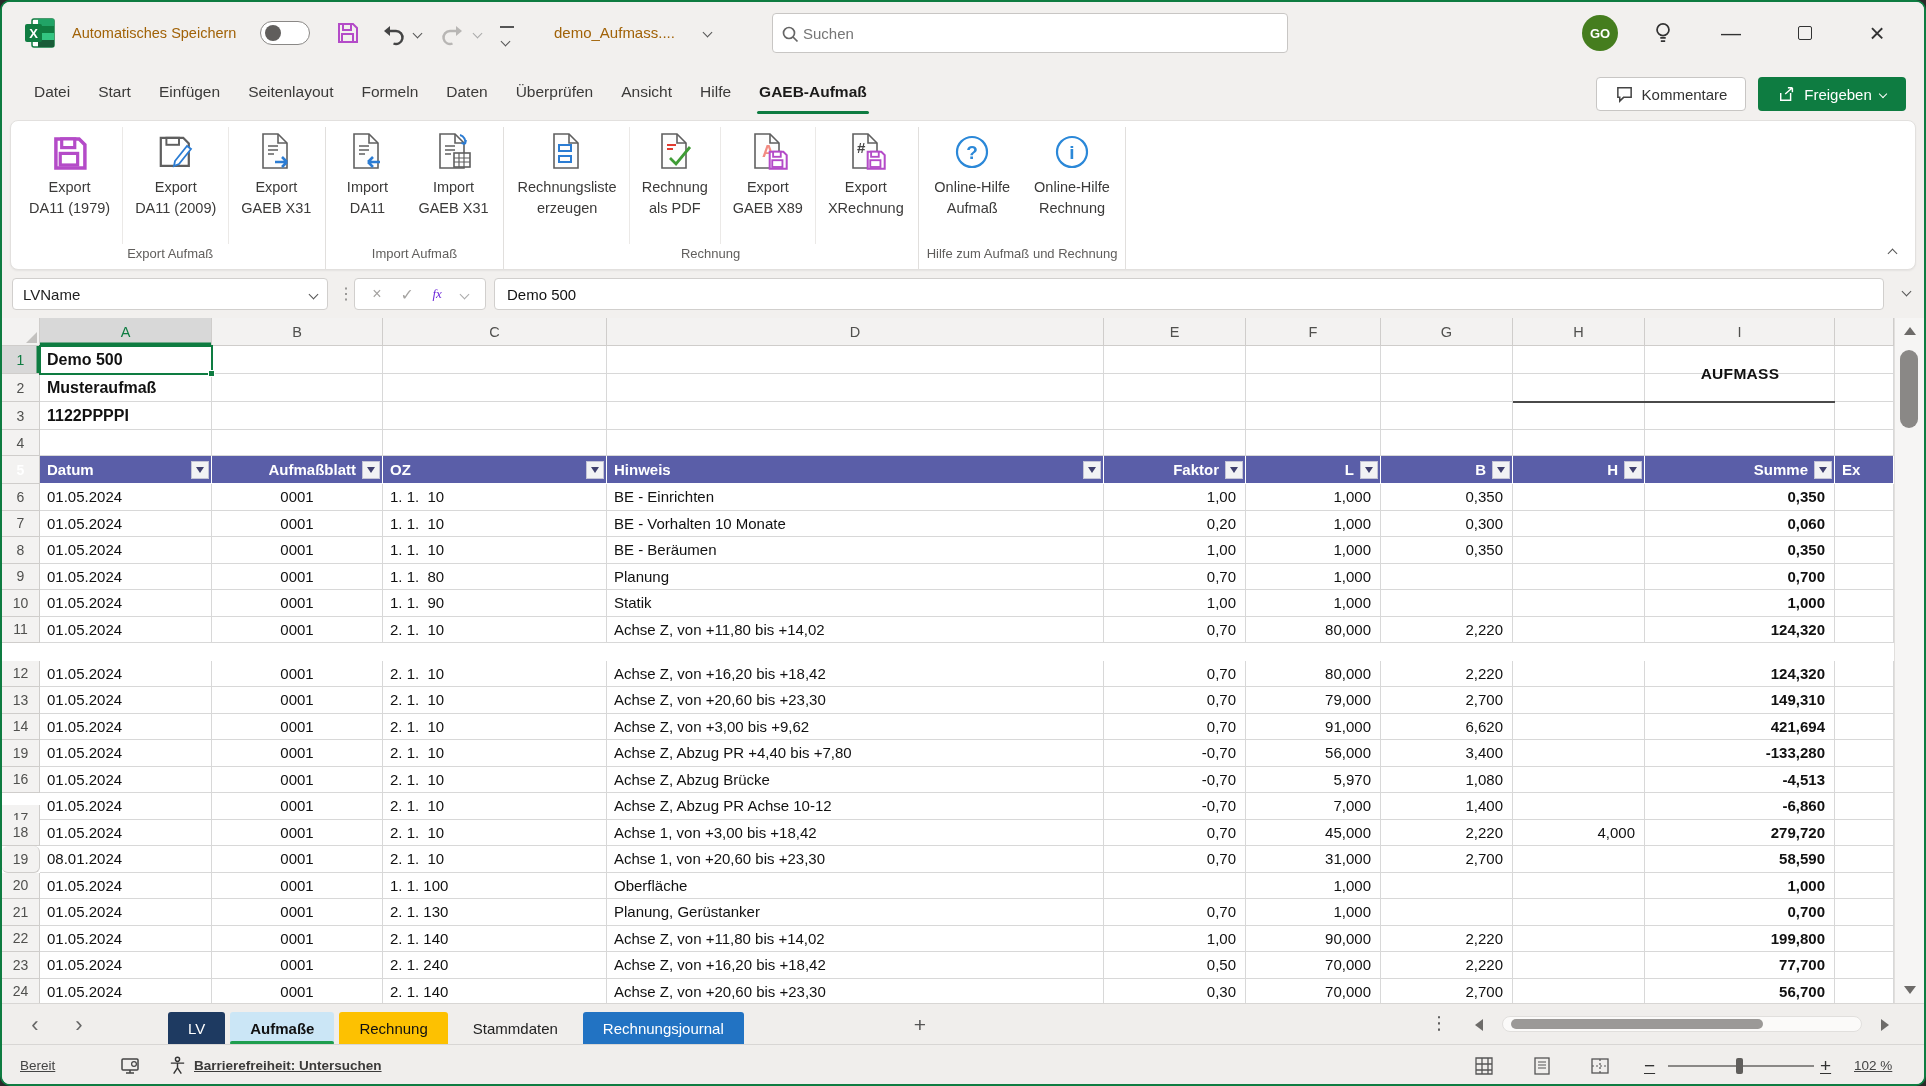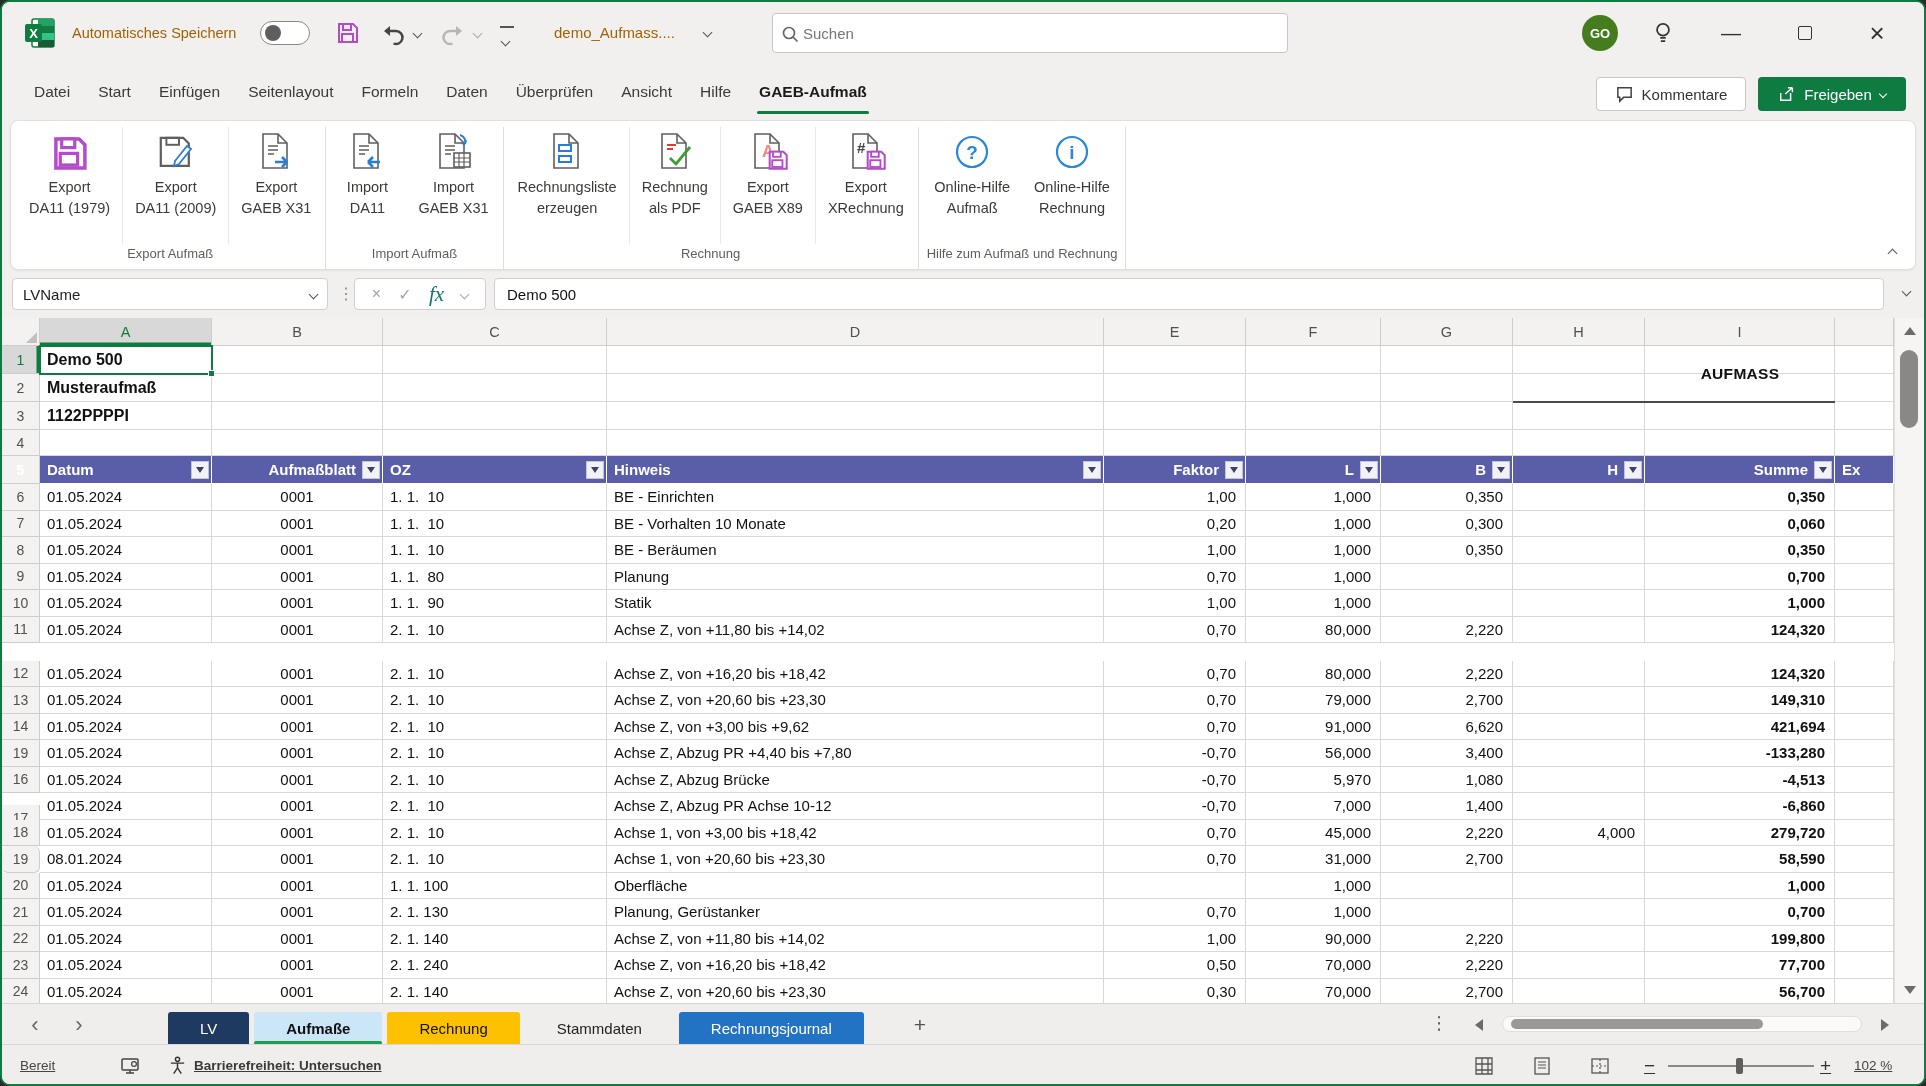--- a/index.html
+++ b/index.html
@@ -44,21 +44,21 @@
   .rgroup-label{font-size:13px;color:#605e5c;padding:2px 6px 8px 6px;white-space:nowrap;}
   .collapse-chv{position:absolute;right:22px;bottom:10px;}
   
   .fbar{position:absolute;left:0;top:268px;width:100%;height:48px;}
   .namebox{position:absolute;left:10px;top:8px;width:316px;height:32px;background:#fff;border:1px solid #d1cfcd;border-radius:4px;
     display:flex;align-items:center;padding:0 10px;font-size:15px;color:#222;}
   .namebox .chv{margin-left:auto;}
   .fdots{position:absolute;left:336px;top:12px;color:#8a8886;font-size:16px;letter-spacing:0;line-height:24px;}
   .fxbox{position:absolute;left:352px;top:8px;width:132px;height:32px;background:#fff;border:1px solid #d1cfcd;border-radius:4px;
     display:flex;align-items:center;justify-content:space-around;padding:0 8px;color:#a5a3a1;font-size:16px;}
-  .fxbox .fx{font-style:italic;font-family:"Liberation Serif",serif;color:#0f766e;font-size:21px;}
+  .fxbox .fx{font-style:italic;font-family:"Liberation Serif",serif;color:#6d28d9;font-size:13px;}
   .finput{position:absolute;left:492px;top:8px;right:40px;height:32px;background:#fff;border:1px solid #d1cfcd;border-radius:4px;
     display:flex;align-items:center;padding:0 12px;font-size:15px;color:#111;}
   .fexpand{position:absolute;right:14px;top:18px;}
   
   .grid{position:absolute;left:0;top:316px;width:1892px;height:685px;background:#fff;overflow:hidden;}
   .grow{display:flex;}
   .gcell{border-right:1px solid #d8d8d8;border-bottom:1px solid #d8d8d8;overflow:hidden;white-space:nowrap;
     display:flex;align-items:center;font-size:15px;color:#111;flex:none;}
   .ghead .gcell{background:#f3f2f1;border-color:#cfcdcb;color:#50504e;justify-content:center;font-size:14.5px;}
   .ghead .gcell.acol{background:#d8d8d8;color:#0e7c41;box-shadow:inset 0 -2.5px 0 #0e7c41;}
@@ -85,21 +85,21 @@
   .sarrow{position:absolute;left:0;width:100%;height:26px;display:flex;align-items:center;justify-content:center;}
   .tri-up{border-left:6px solid transparent;border-right:6px solid transparent;border-bottom:8px solid #6d6b69;}
   .tri-dn{border-left:6px solid transparent;border-right:6px solid transparent;border-top:8px solid #6d6b69;}
   .tri-l{border-top:6px solid transparent;border-bottom:6px solid transparent;border-right:8px solid #6d6b69;}
   .tri-r{border-top:6px solid transparent;border-bottom:6px solid transparent;border-left:8px solid #6d6b69;}
   .vthumb{position:absolute;left:5px;top:32px;width:18px;height:78px;background:#8a8886;border-radius:9px;}
   
   .sheetbar{position:absolute;left:0;top:1001px;width:100%;height:41px;background:#f0eeec;border-top:1px solid #d8d6d4;}
   .navarr{position:absolute;top:0;height:41px;width:30px;display:flex;align-items:center;justify-content:center;color:#666;font-size:22px;}
   .stabs{position:absolute;left:166px;top:4px;height:37px;display:flex;gap:5px;align-items:flex-end;}
-  .stab{height:33px;display:flex;align-items:center;padding:0 32px;font-size:15px;border-radius:3px 3px 0 0;position:relative;white-space:nowrap;}
+  .stab{height:33px;display:flex;align-items:center;padding:0 20px;font-size:15px;border-radius:3px 3px 0 0;position:relative;white-space:nowrap;}
   .stab.active{font-weight:bold;}
   .stab.active::after{content:"";position:absolute;left:0;right:0;bottom:0;height:4px;background:#1e9e4e;border-radius:2px;}
   .addsheet{position:absolute;left:905px;top:8px;width:26px;height:26px;color:#555;font-size:21px;display:flex;align-items:center;justify-content:center;}
   .smenu{position:absolute;left:1428px;top:8px;color:#555;font-size:18px;}
   .htrack{position:absolute;left:1500px;top:12px;width:360px;height:16px;background:#fbfaf9;border:1px solid #e1dfdd;border-radius:8px;}
   .hthumb{position:absolute;left:8px;top:2px;width:252px;height:10px;background:#9b9997;border-radius:5px;}
   
   .statusbar{position:absolute;left:0;top:1042px;width:100%;height:42px;background:#f0eeec;border-top:1px solid #d8d6d4;font-size:13.5px;color:#444;}
   .sb-item{position:absolute;top:0;height:41px;display:flex;align-items:center;gap:7px;text-decoration:underline;}
   .zoomtrack{position:absolute;left:1666px;top:20px;width:146px;height:2px;background:#8a8886;}

